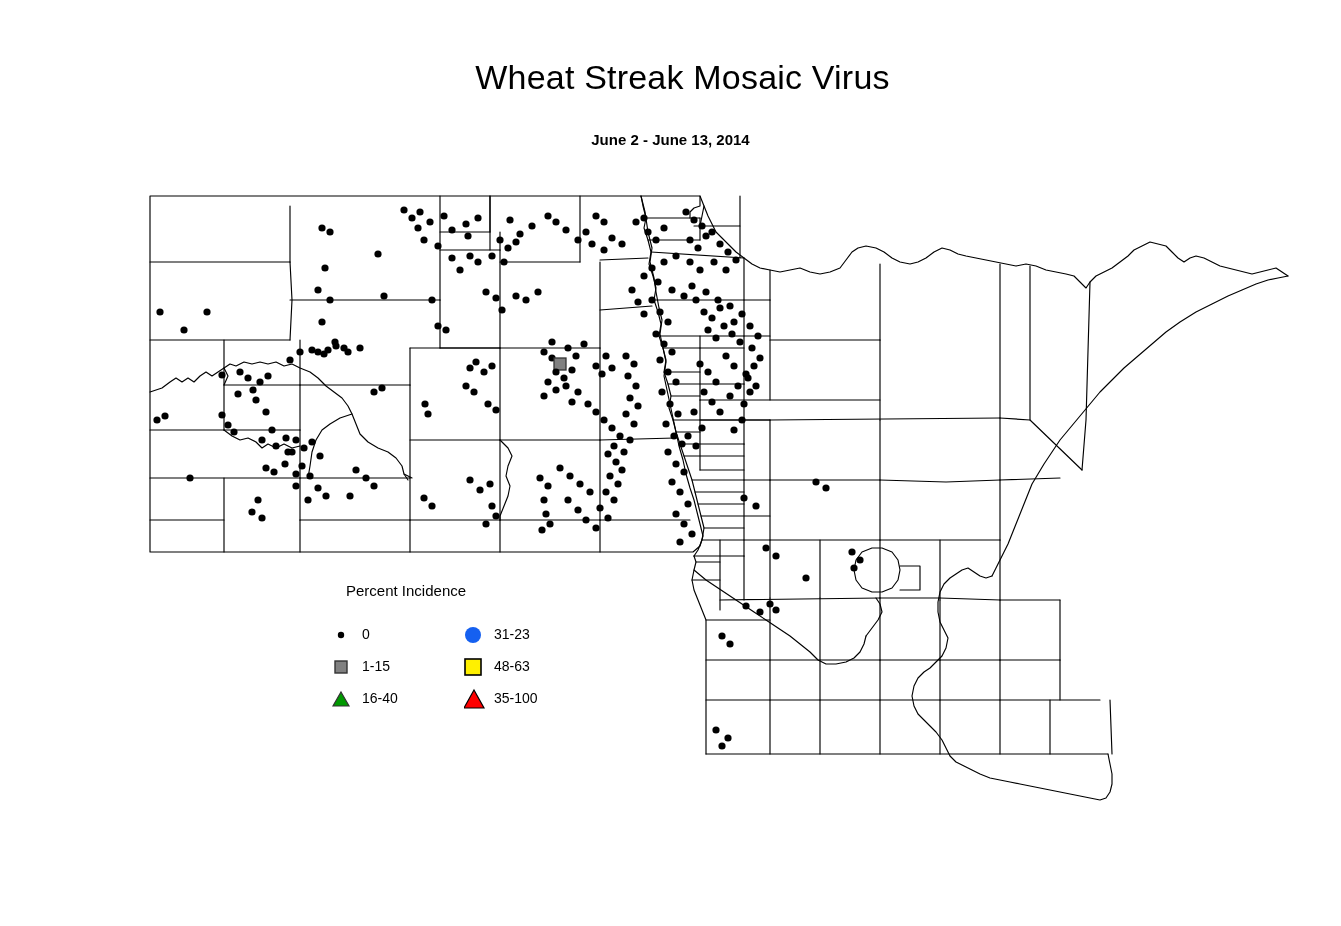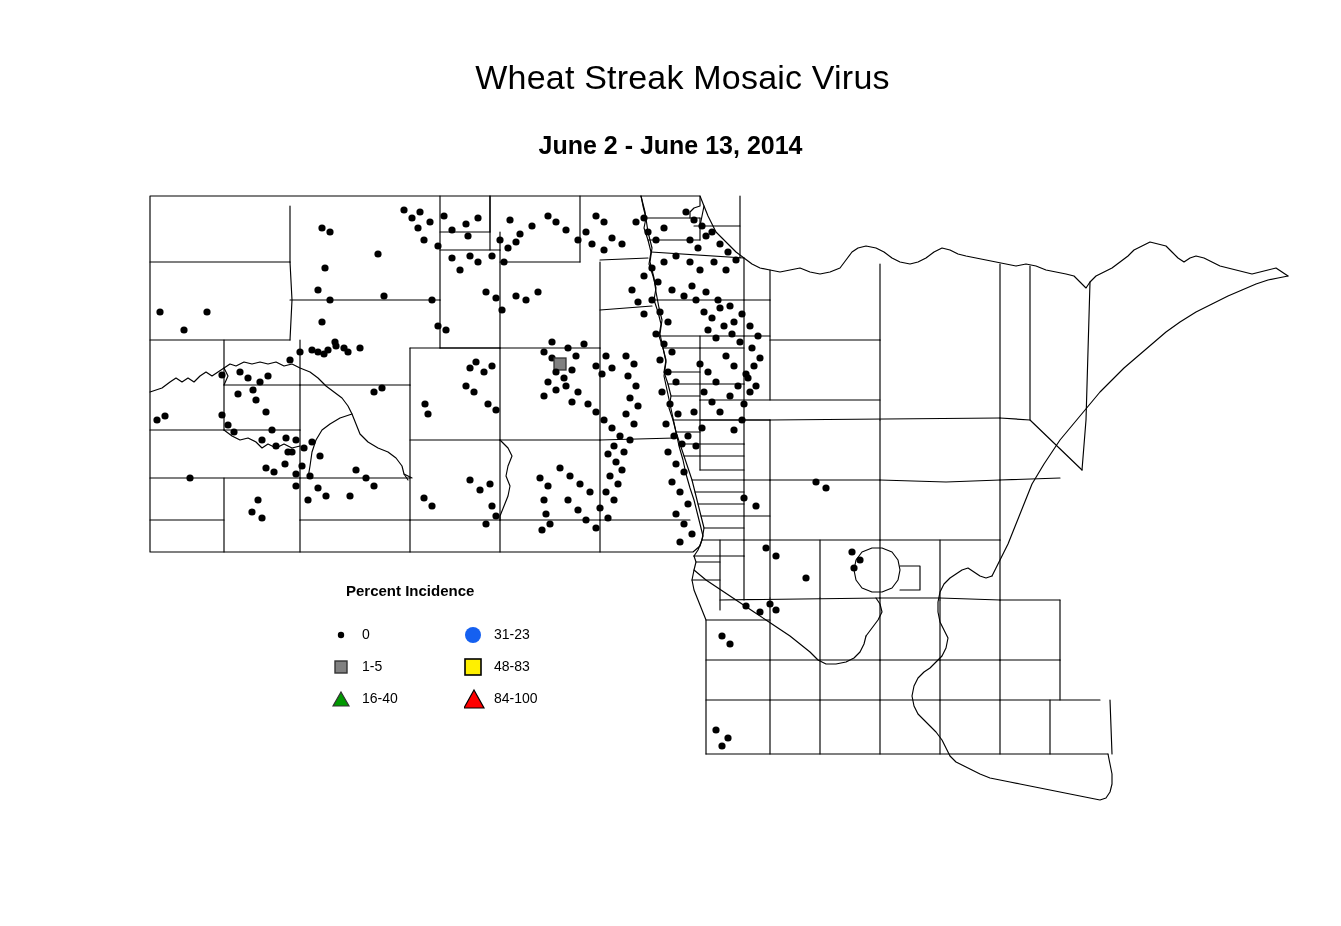--- a/index.html
+++ b/index.html
@@ -1,25 +1,25 @@
 <!DOCTYPE html>
 <html><head>
 <meta charset="utf-8">
 <style>
   html,body{margin:0;padding:0;background:#ffffff;}
   body{width:1341px;height:926px;position:relative;overflow:hidden;
        font-family:"Liberation Sans","DejaVu Sans",sans-serif;color:#000;}
   #page-title{position:absolute;left:12px;top:58px;width:1341px;text-align:center;
        font-size:34px;font-weight:normal;letter-spacing:0.2px;}
   #page-subtitle{position:absolute;left:0;top:131px;width:1341px;text-align:center;
-       font-size:25px;font-weight:bold;}
+       font-size:15px;font-weight:bold;}
   #map-wrap{position:absolute;left:0;top:0;width:1341px;height:926px;}
   #map-svg{display:block;width:1341px;height:926px;}
   #legend{position:absolute;left:332px;top:582px;width:270px;height:135px;}
-  #legend-title{position:absolute;left:14px;top:0px;font-size:15px;font-weight:bold;white-space:nowrap;}
+  #legend-title{position:absolute;left:14px;top:0px;font-size:15px;font-weight:normal;white-space:nowrap;}
   .legend-item{position:absolute;height:22px;}
   .legend-sym{position:absolute;left:0;top:0;width:26px;height:22px;}
   .legend-label{position:absolute;left:30px;top:2px;font-size:14px;white-space:nowrap;}
   .lg-col0{left:0px;}
   .lg-col1{left:132px;}
   .lg-r0{top:42px;}
   .lg-r1{top:74px;}
   .lg-r2{top:106px;}
 </style>
 </head>
@@ -574,21 +574,21 @@
         </svg>
     </span>
     <span class="legend-label">0</span>
   </div>
   <div class="legend-item lg-col0 lg-r1">
     <span class="legend-sym">
       <svg width="26" height="22">
           <rect x="3" y="5" width="12" height="12" fill="#808080" stroke="#333333" stroke-width="1.4"></rect>
         </svg>
     </span>
-    <span class="legend-label">1-5</span>
+    <span class="legend-label">1-15</span>
   </div>
   <div class="legend-item lg-col0 lg-r2">
     <span class="legend-sym">
       <svg width="26" height="22">
           <polygon points="9,4 17,18 1,18" fill="#009900" stroke="#333333" stroke-width="1.2"></polygon>
         </svg>
     </span>
     <span class="legend-label">16-40</span>
   </div>
   <div class="legend-item lg-col1 lg-r0">
@@ -598,23 +598,23 @@
         </svg>
     </span>
     <span class="legend-label">31-23</span>
   </div>
   <div class="legend-item lg-col1 lg-r1">
     <span class="legend-sym">
       <svg width="26" height="22">
           <rect x="1" y="3" width="16" height="16" fill="#FFF000" stroke="#000000" stroke-width="1.6"></rect>
         </svg>
     </span>
-    <span class="legend-label">48-83</span>
+    <span class="legend-label">48-63</span>
   </div>
   <div class="legend-item lg-col1 lg-r2">
     <span class="legend-sym">
       <svg width="26" height="22">
           <polygon points="10,2 20,20 0,20" fill="#FF0000" stroke="#000000" stroke-width="1.2"></polygon>
         </svg>
     </span>
-    <span class="legend-label">84-100</span>
+    <span class="legend-label">35-100</span>
   </div>
 </div>
 
 </body></html>

